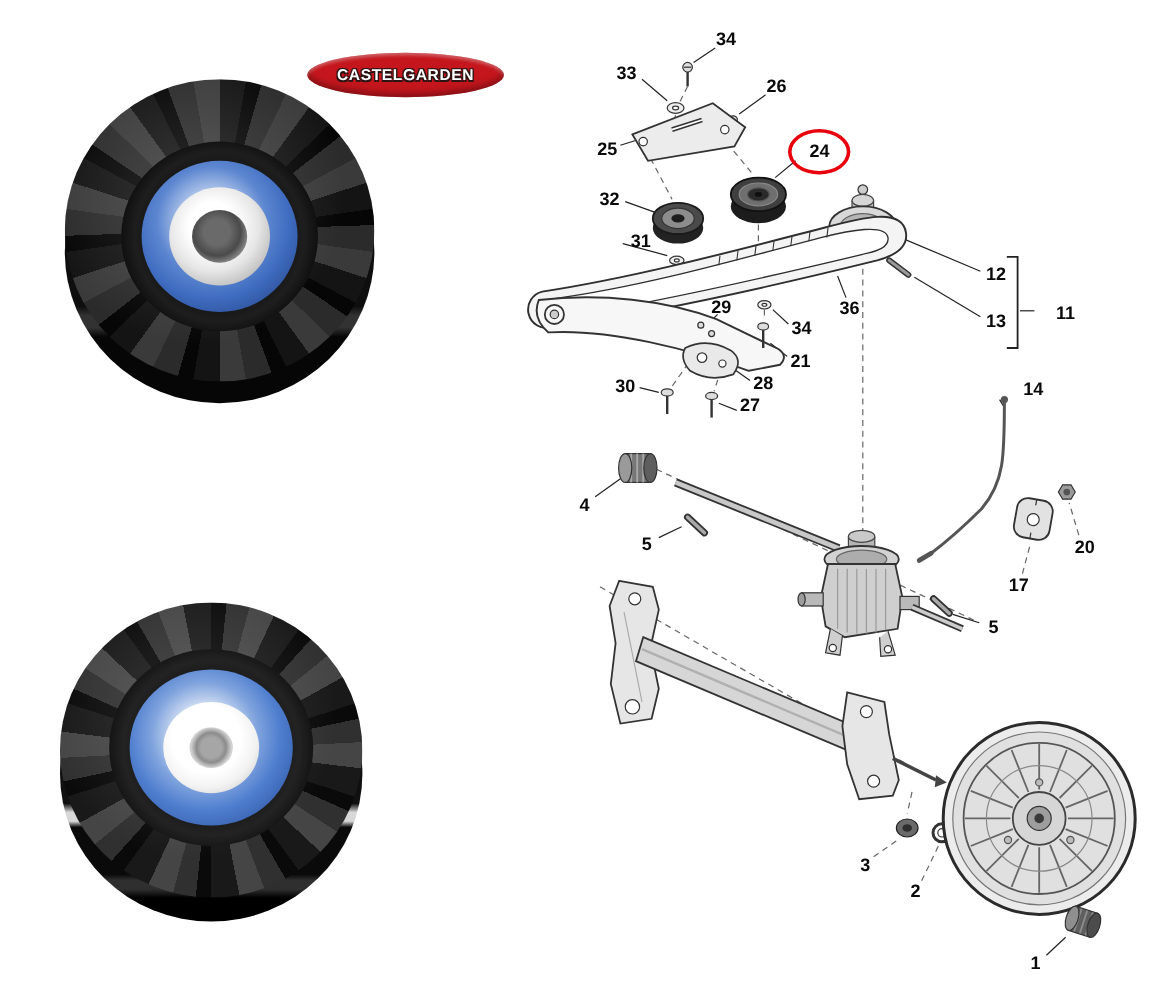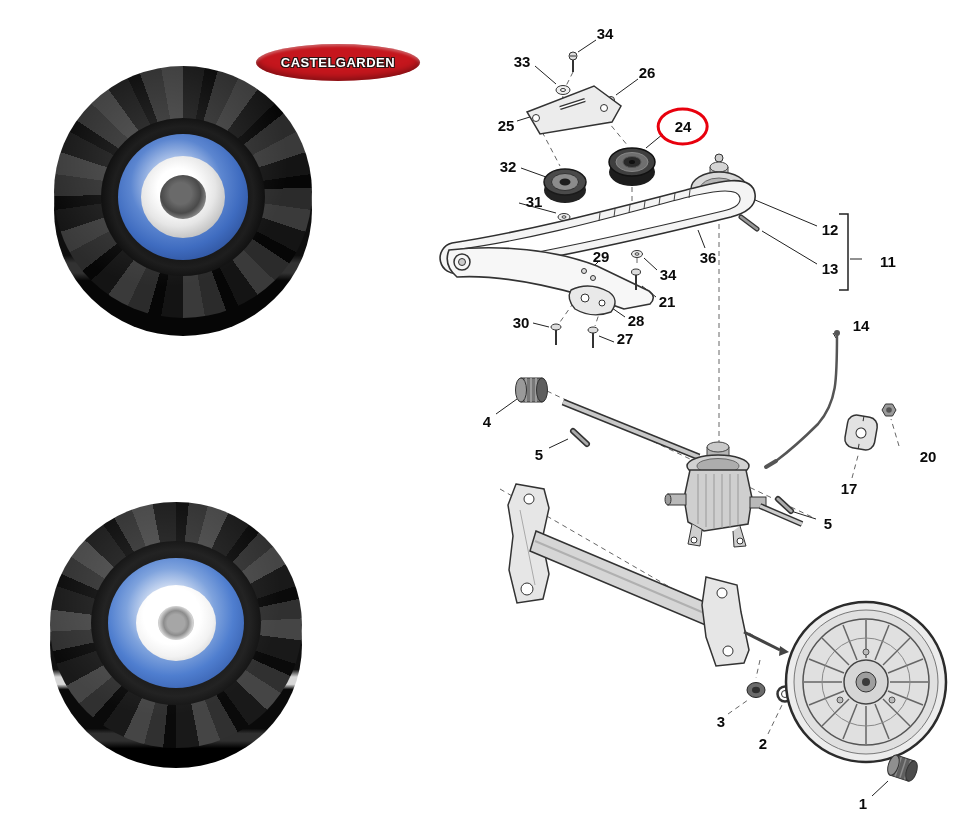--- a/index.html
+++ b/index.html
@@ -406,19 +406,19 @@
     <div class="part-num" style="left: 708px; top: 257px;">36</div>
     <div class="part-num" style="left: 601px; top: 256px;">29</div>
     <div class="part-num" style="left: 668px; top: 274px;">34</div>
     <div class="part-num" style="left: 667px; top: 301px;">21</div>
     <div class="part-num" style="left: 636px; top: 320px;">28</div>
     <div class="part-num" style="left: 521px; top: 322px;">30</div>
     <div class="part-num" style="left: 625px; top: 338px;">27</div>
     <div class="part-num" style="left: 833px; top: 325px; margin-left: 28px;">14</div>
     <div class="part-num" style="left: 487px; top: 421px;">4</div>
     <div class="part-num" style="left: 539px; top: 454px;">5</div>
-    <div class="part-num" style="left: 904px; top: 456px; margin-left: 24px;">20</div>
+    <div class="part-num" style="left: 904px; top: 456px;">20</div>
     <div class="part-num" style="left: 849px; top: 488px;">17</div>
     <div class="part-num" style="left: 828px; top: 523px;">5</div>
     <div class="part-num" style="left: 721px; top: 721px;">3</div>
     <div class="part-num" style="left: 763px; top: 743px;">2</div>
     <div class="part-num" style="left: 863px; top: 803px;">1</div>
   </div>
 
 </body></html>

